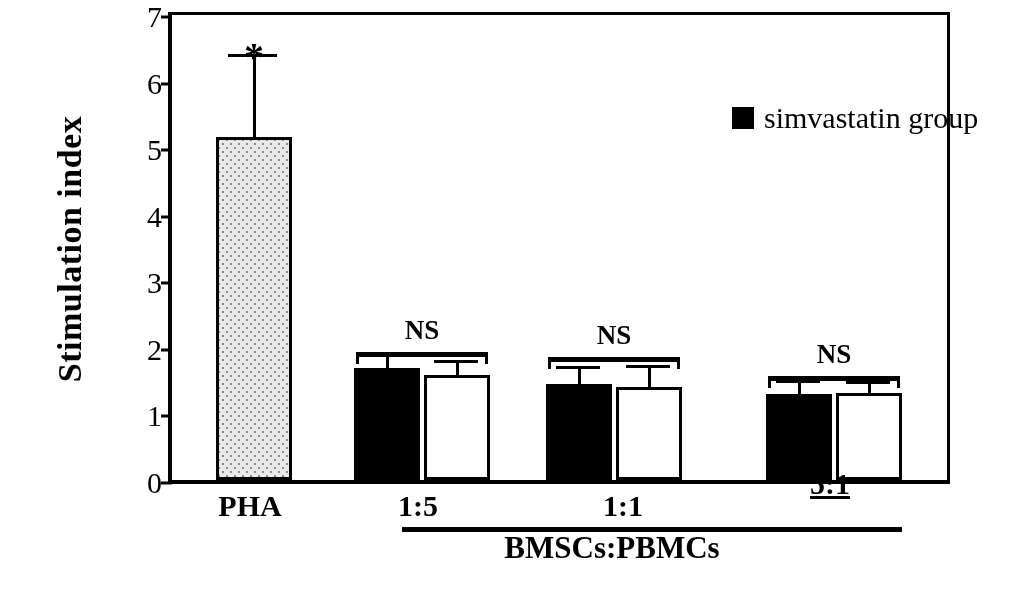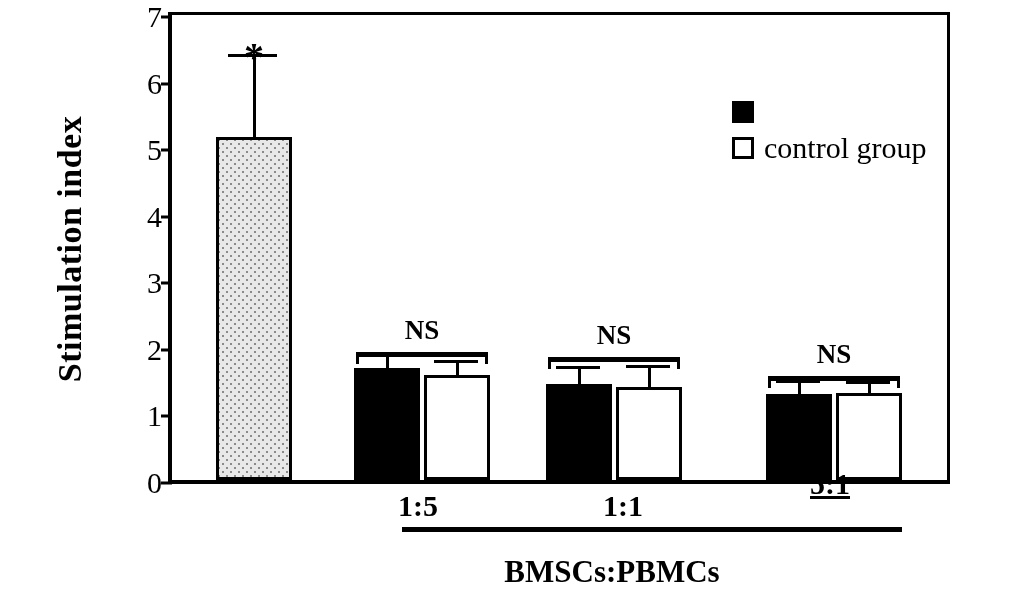--- a/index.html
+++ b/index.html
@@ -262,31 +262,29 @@
     <div class="errcap" style="left:674px; bottom:96px; width:44px;"></div>
 
     <div class="ns-line" style="left:662px; top:361px; width:132px;"></div>
     <div class="ns-tick" style="left:596px; top:361px; height:12px;"></div>
     <div class="ns-tick" style="left:725px; top:361px; height:12px;"></div>
     <div class="ns-label" style="left:662px; top:324px;">NS</div>
 
     <div id="legend">
       <div class="legend-row">
         <div class="legend-swatch filled"></div>
-      </div>
-      <div class="legend-row">
-        <div class="legend-swatch open"></div>
-        <div class="legend-label">control group</div>
+        <div class="legend-label">simvastatin group</div>
       </div>
     </div>
 
   </div>
 
   <div class="xlabel" style="left:250px; top:490px;">
+    <div>PHA</div>
   </div>
   <div class="xlabel" style="left:418px; top:490px;">1:5</div>
   <div class="xlabel" style="left:610px; top:490px;margin-left:13px;">1:1</div>
   <div class="xlabel" style="left:830px; top:468px;text-decoration:underline;">5:1</div>
 
   <div id="group-bracket"></div>
-  <div class="group-caption" style="left:612px; top:554px;text-align:center;">BMSCs:PBMCs</div>
+  <div class="group-caption" style="left:612px; top:530px;text-align:center;">BMSCs:PBMCs</div>
 
 </div>
 
 </body></html>

